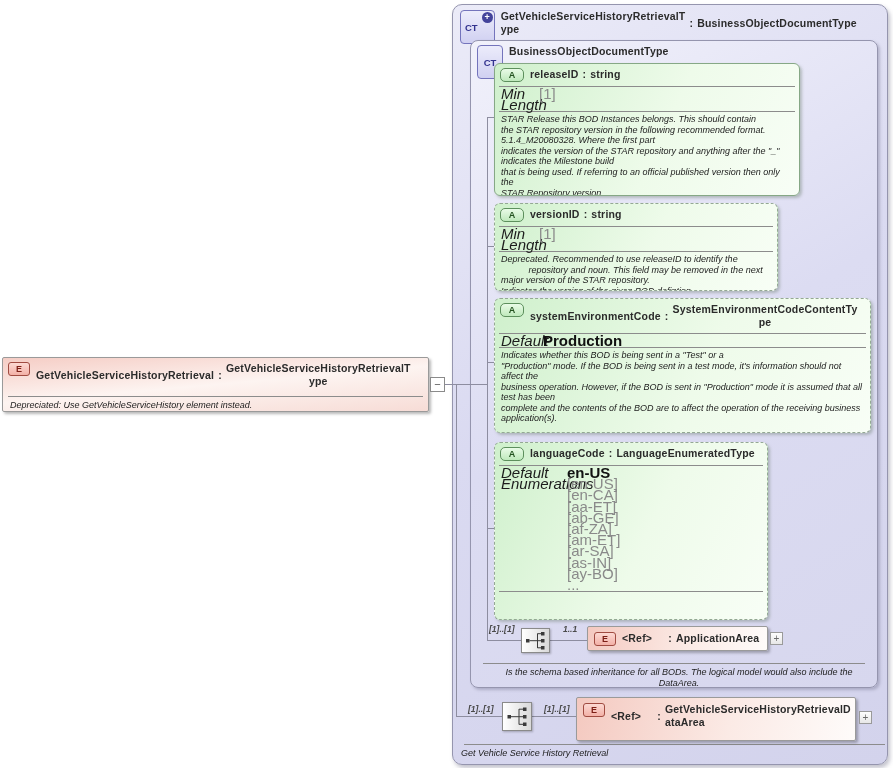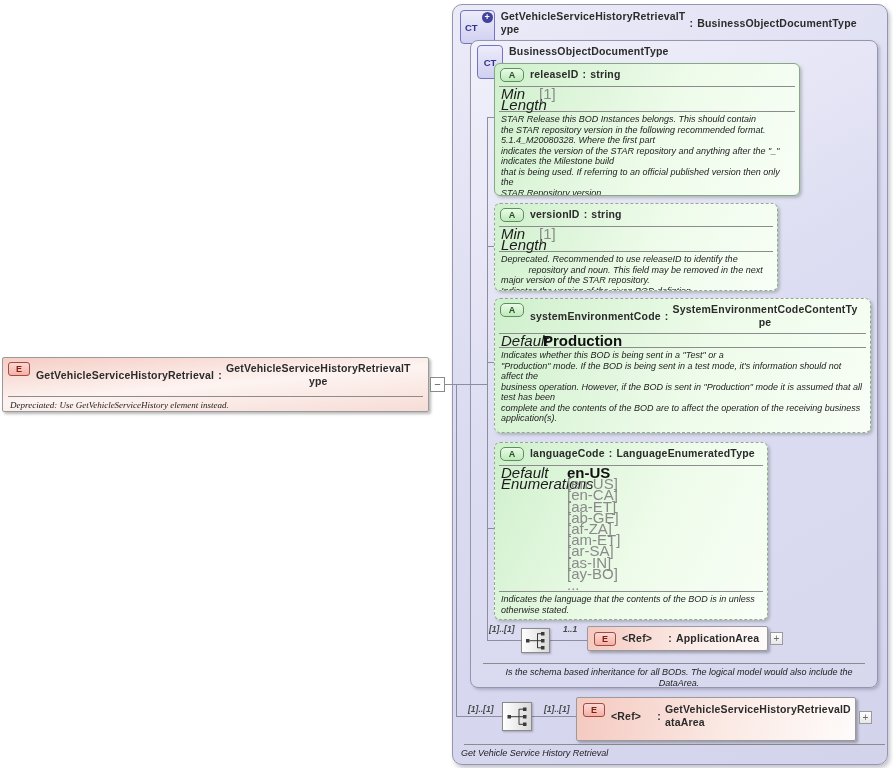--- a/index.html
+++ b/index.html
@@ -237,22 +237,20 @@
       <div class="frow">
           <span class="flabel w66"></span>
           <span class="fval muted">[ay-BO]</span>
         </div>
       <div class="frow">
           <span class="flabel w66"></span>
           <span class="fval muted">...</span>
         </div>
     </div>
     <div class="sep"></div>
-    <div class="doc">Indicates the language that the contents of the BOD is in unless
-otherwise stated.</div>
   </div>
 
   <div class="card" style="left:489px;top:624px;">[1]..[1]</div>
   <div class="seq" style="left:521px;top:628px;width:29px;height:25px;">
     <svg width="27" height="23" viewBox="0 0 27 23" style="display:block;margin:0 auto;">
       <rect x="4" y="10" width="3.5" height="3.5" fill="#3a3a3a"></rect>
       <path d="M7.5 11.7 H15.5 M15.5 4.5 V19 M15.5 4.7 H19 M15.5 11.7 H19 M15.5 18.8 H19" stroke="#3a3a3a" stroke-width="1" fill="none"></path>
       <rect x="19" y="3" width="3.5" height="3.5" fill="#3a3a3a"></rect>
       <rect x="19" y="10" width="3.5" height="3.5" fill="#3a3a3a"></rect>
       <rect x="19" y="17" width="3.5" height="3.5" fill="#3a3a3a"></rect>
@@ -299,17 +297,17 @@
     <div class="hdr" style="padding:4px 5px;">
       <span class="badge b-e">E</span>
       <div class="title">
         <span class="t-name">GetVehicleServiceHistoryRetrieval</span>
         <span class="t-colon">:</span>
         <span class="t-type center">GetVehicleServiceHistoryRetrievalT
 ype</span>
       </div>
     </div>
     <div class="sep abs" style="left:5px;width:415px;top:38px;margin:0;"></div>
-    <div class="doc abs" style="left:1px;top:40px;width:420px;font-family:Liberation Serif, serif;">Depreciated: Use GetVehicleServiceHistory element instead.</div>
+    <div class="doc abs" style="left:1px;top:40px;width:420px;">Depreciated: Use GetVehicleServiceHistory element instead.</div>
   </div>
   <div class="minusbox" style="left:430px;top:377px;">−</div>
 
 </div>
 
 </body></html>

